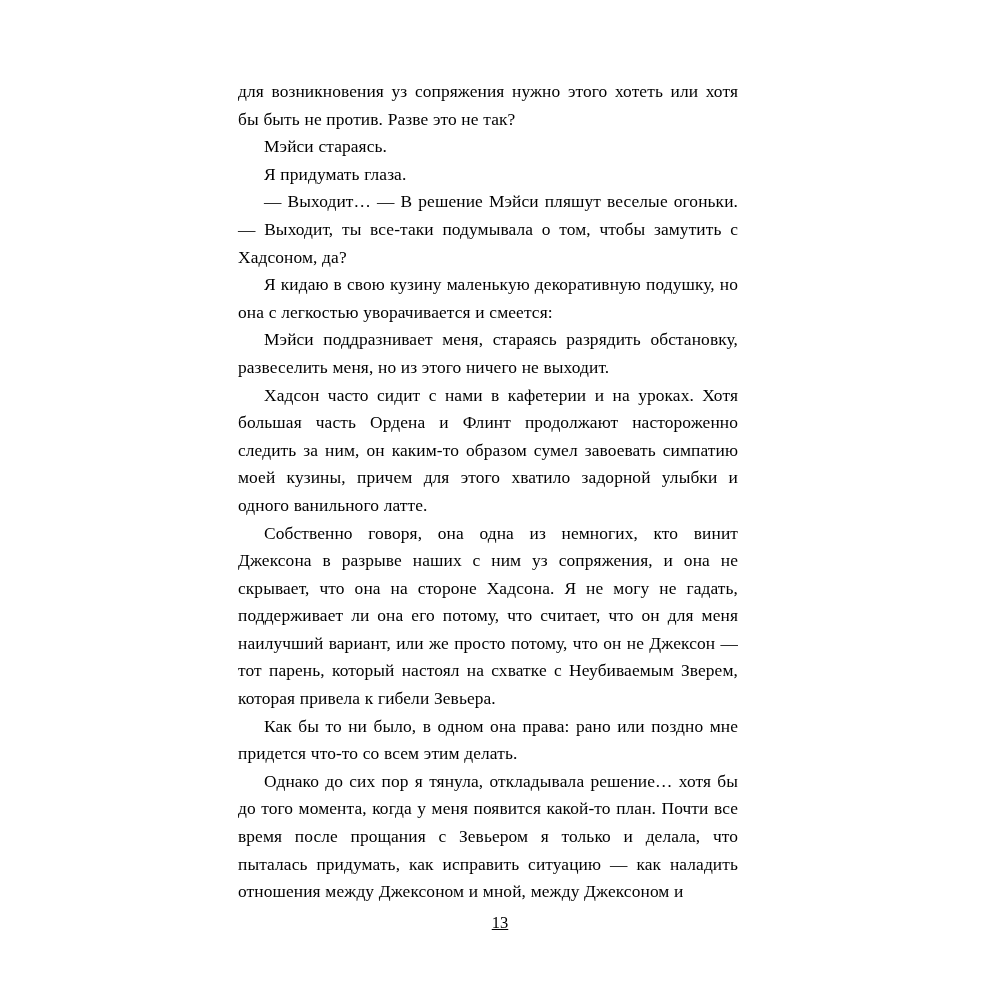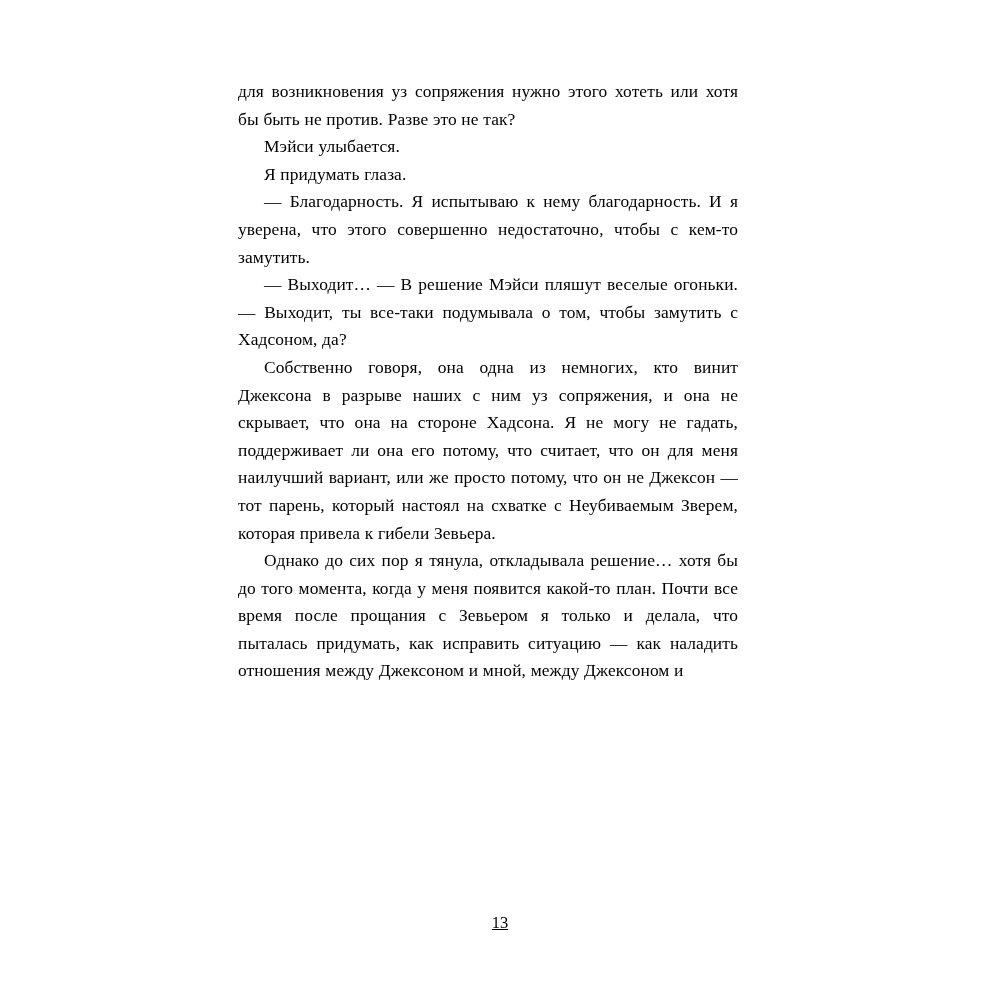--- a/index.html
+++ b/index.html
@@ -64,35 +64,38 @@
 </style>
 </head>
 <body>
 
 <div class="page">
 
   <div class="text-block">
 
     <p class="para no-indent">для возникновения уз сопряжения нужно этого хотеть или хотя бы быть не против. Разве это не так?</p>
 
-    <p class="para">Мэйси улыбается.</p>
+    <p class="para">Мэйси стараясь.</p>
 
 
     <p class="para">Я придумать глаза.</p>
 
-    <p class="para">— Благодарность. Я испытываю к нему благодарность. И я уверена, что этого совершенно недостаточно, чтобы с кем-то замутить.</p>
 
     <p class="para">— Выходит… — В решение Мэйси пляшут веселые огоньки. — Выходит, ты все-таки подумывала о том, чтобы замутить с Хадсоном, да?</p>
 
+    <p class="para">Я кидаю в свою кузину маленькую декоративную подушку, но она с легкостью уворачивается и смеется:</p>
 
 
+    <p class="para">Мэйси поддразнивает меня, стараясь разрядить обстановку, развеселить меня, но из этого ничего не выходит.</p>
 
+    <p class="para">Хадсон часто сидит с нами в кафетерии и на уроках. Хотя большая часть Ордена и Флинт продолжают настороженно следить за ним, он каким-то образом сумел завоевать симпатию моей кузины, причем для этого хватило задорной улыбки и одного ванильного латте.</p>
 
     <p class="para">Собственно говоря, она одна из немногих, кто винит Джексона в разрыве наших с ним уз сопряжения, и она не скрывает, что она на стороне Хадсона. Я не могу не гадать, поддерживает ли она его потому, что считает, что он для меня наилучший вариант, или же просто потому, что он не Джексон — тот парень, который настоял на схватке с Неубиваемым Зверем, которая привела к гибели Зевьера.</p>
 
+    <p class="para">Как бы то ни было, в одном она права: рано или поздно мне придется что-то со всем этим делать.</p>
 
     <p class="para">Однако до сих пор я тянула, откладывала решение… хотя бы до того момента, когда у меня появится какой-то план. Почти все время после прощания с Зевьером я только и делала, что пыталась придумать, как исправить ситуацию — как наладить отношения между Джексоном и мной, между Джексоном и</p>
 
   </div>
 
   <div class="page-number">13</div>
 
 </div>
 
 </body></html>

